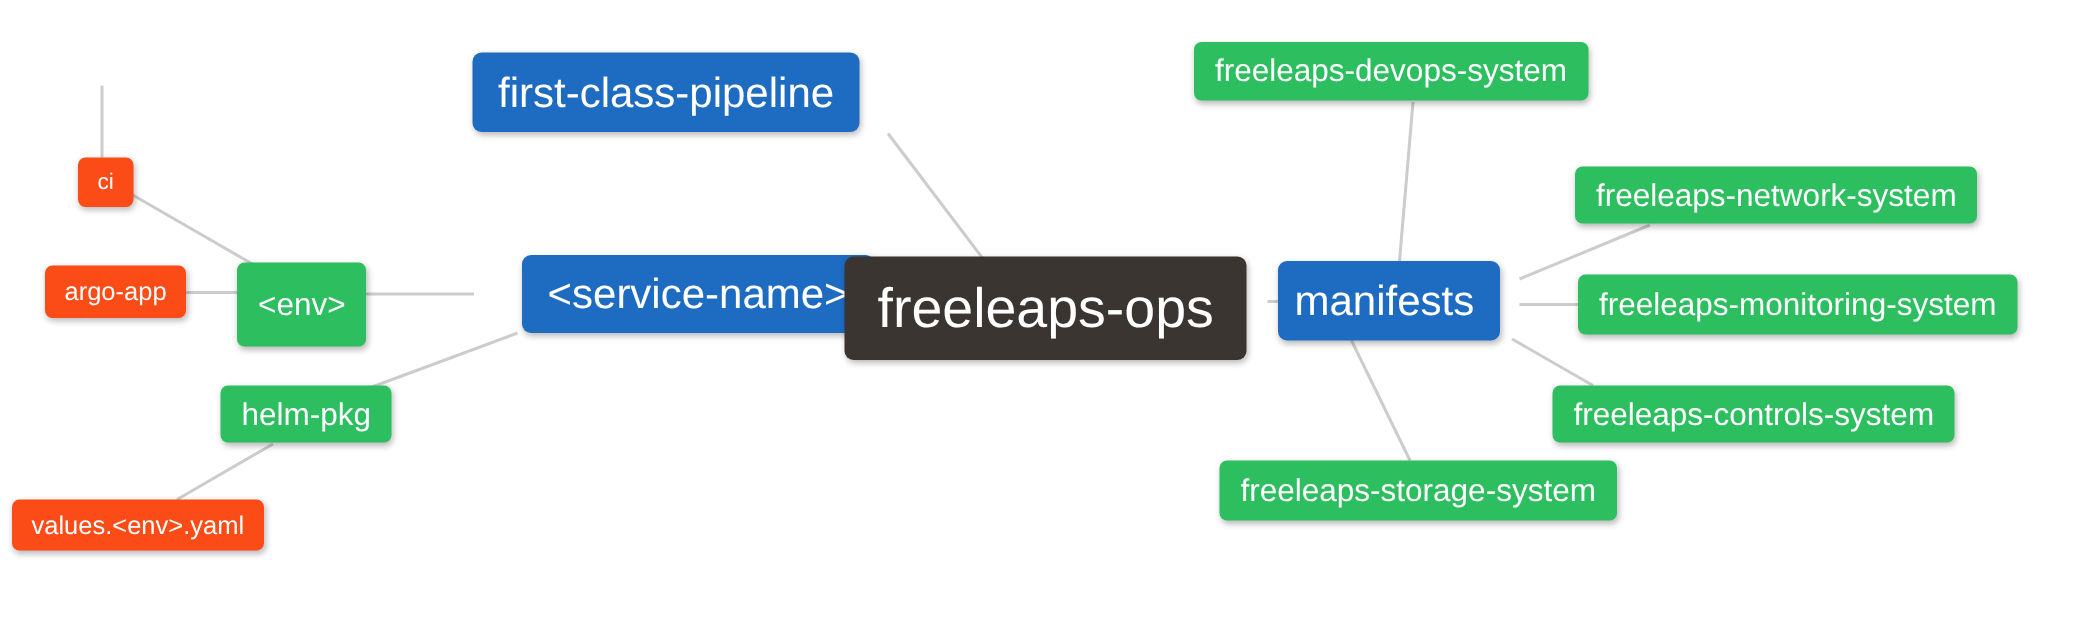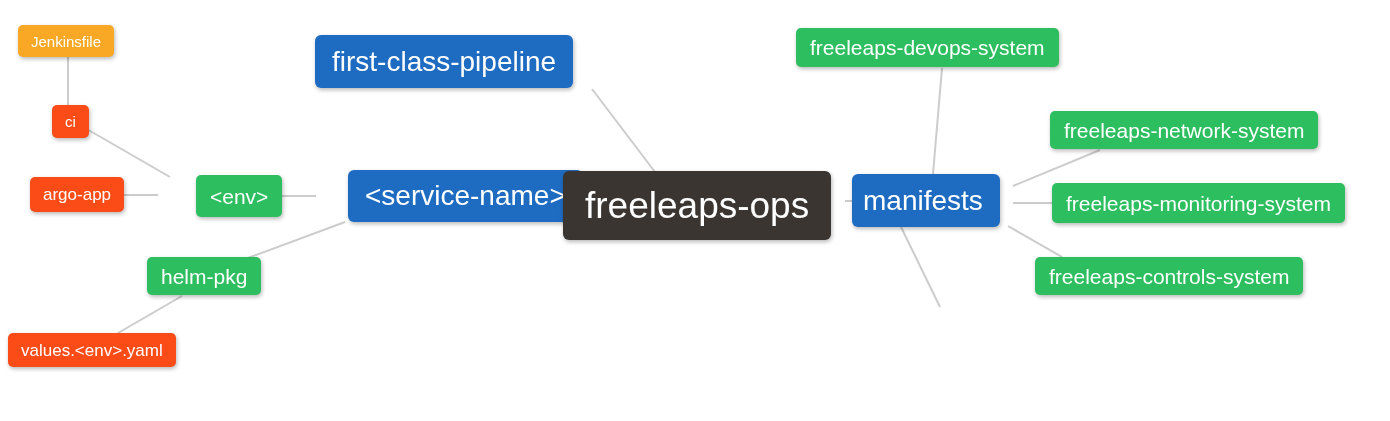--- a/index.html
+++ b/index.html
@@ -41,21 +41,21 @@
   .size-xs  { font-size: 15px; padding: 9px 13px; }
   .size-sm  { font-size: 17px; padding: 0 13px; }
   .size-md  { font-size: 21px; padding: 1px 14px; }
   .size-xl  { font-size: 28px; padding: 10px 17px; border-radius: 6px; }
   .size-xxl { font-size: 37px; padding: 14px 22px; }
 
   
   .pos-jenkinsfile { left: 18px;   top: 25px;  height: 32px; }
   .pos-ci          { left: 52px;   top: 105px; height: 33px; }
   .pos-argo-app    { left: 30px;   top: 177px; height: 35px; }
-  .pos-env         { left: 158px;  top: 175px; height: 42px; margin-left: 38px; }
+  .pos-env         { left: 158px;  top: 175px; height: 56px; }
   .pos-helm-pkg    { left: 147px;  top: 257px; height: 38px; }
   .pos-values      { left: 8px;    top: 333px; height: 34px; }
   .pos-fcp         { left: 315px;  top: 35px;  height: 53px; }
   .pos-service     { left: 316px;  top: 170px; height: 52px; margin-left: 32px; }
   .pos-root        { left: 563px;  top: 171px; height: 69px; }
   .pos-manifests   { left: 852px;  top: 174px; height: 53px; padding-left: 11px; }
   .pos-devops      { left: 796px;  top: 28px;  height: 39px; }
   .pos-network     { left: 1050px; top: 111px; height: 38px; }
   .pos-monitoring  { left: 1052px; top: 183px; height: 40px; }
   .pos-controls    { left: 1035px; top: 257px; height: 38px; }
@@ -76,28 +76,28 @@
     <line x1="592" y1="89" x2="655" y2="172"></line>
     <line x1="565" y1="197" x2="587" y2="200"></line>
     <line x1="845" y1="201" x2="854" y2="201"></line>
     <line x1="933" y1="174" x2="942" y2="68"></line>
     <line x1="1013" y1="186" x2="1100" y2="150"></line>
     <line x1="1013" y1="203" x2="1052" y2="203"></line>
     <line x1="1008" y1="226" x2="1062" y2="257"></line>
     <line x1="901" y1="227" x2="940" y2="307"></line>
   </svg>
 
-  <div class="node orange size-xs pos-jenkinsfile">Jenkinsfile</div>
   <div class="node red    size-xs pos-ci">ci</div>
   <div class="node red    size-sm pos-argo-app">argo-app</div>
   <div class="node green  size-md pos-env">&lt;env&gt;</div>
   <div class="node green  size-md pos-helm-pkg">helm-pkg</div>
   <div class="node red    size-sm pos-values">values.&lt;env&gt;.yaml</div>
   <div class="node blue   size-xl pos-fcp">first-class-pipeline</div>
   <div class="node blue   size-xl pos-service">&lt;service-name&gt;</div>
   <div class="node dark   size-xxl pos-root">freeleaps-ops</div>
   <div class="node blue   size-xl pos-manifests">manifests</div>
   <div class="node green  size-md pos-devops">freeleaps-devops-system</div>
   <div class="node green  size-md pos-network">freeleaps-network-system</div>
   <div class="node green  size-md pos-monitoring">freeleaps-monitoring-system</div>
   <div class="node green  size-md pos-controls">freeleaps-controls-system</div>
+  <div class="node green  size-md pos-storage">freeleaps-storage-system</div>
 
 </div>
 
 </body></html>

